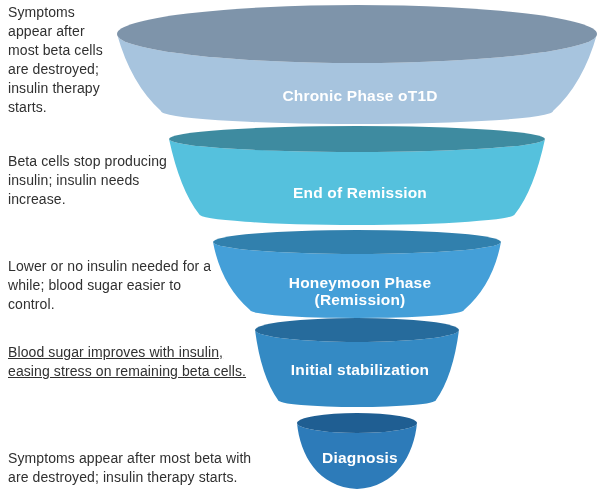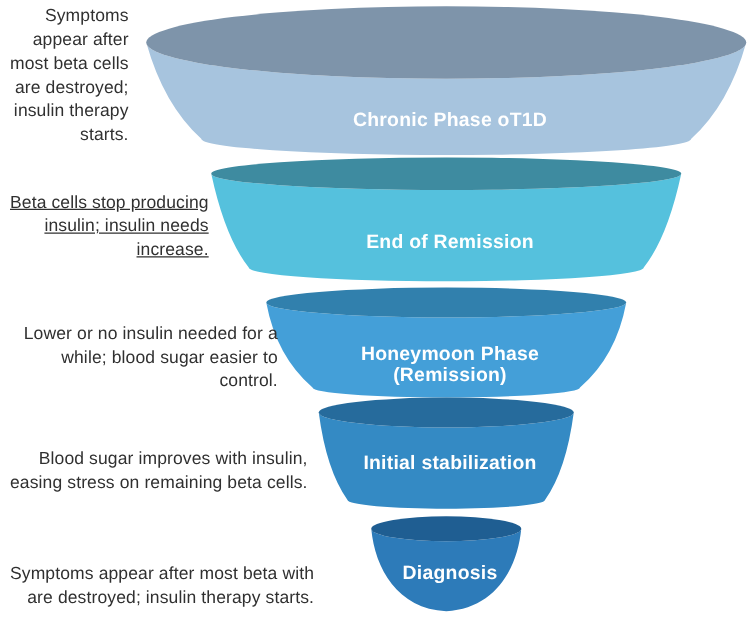--- a/index.html
+++ b/index.html
@@ -12,26 +12,25 @@
   }
   .funnel-svg{position:absolute;left:0;top:0;}
   .note{
     position:absolute;
     left:8px;
     white-space:pre-line;
     font-size:14px;
     line-height:19px;
     color:#303030;
     letter-spacing:0.1px;
-    text-align:right;
   }
   .note-1{top:3px;}
-  .note-2{top:152px;text-decoration:underline;}
-  .note-3{top:257px;margin-left:11px;}
-  .note-4{top:357px;}
+  .note-2{top:152px;}
+  .note-3{top:257px;}
+  .note-4{top:343px;text-decoration:underline;}
   .note-5{top:449px;}
   .stage-label{
     fill:#ffffff;
     font-family:"Liberation Sans",sans-serif;
     font-size:15.5px;
     font-weight:bold;
     text-anchor:middle;
     letter-spacing:0.2px;
   }
 </style>

